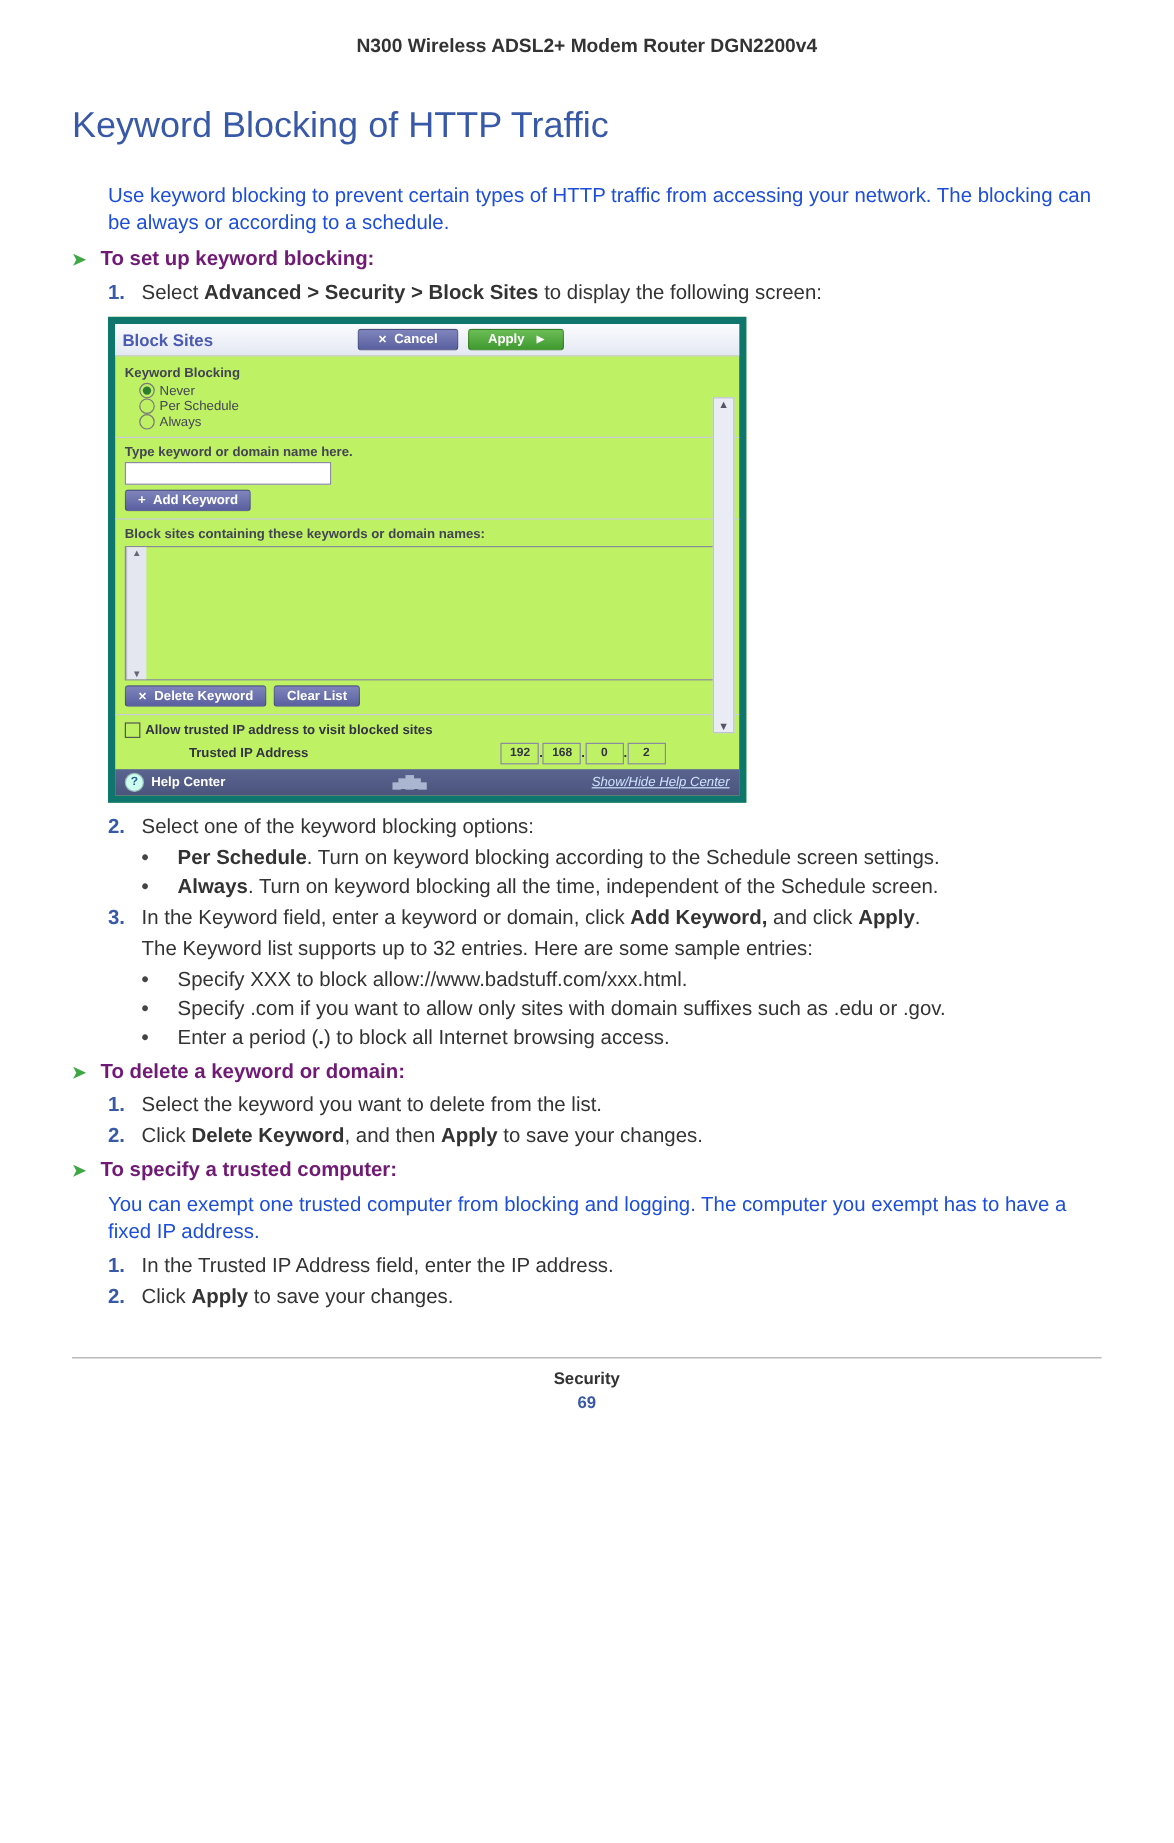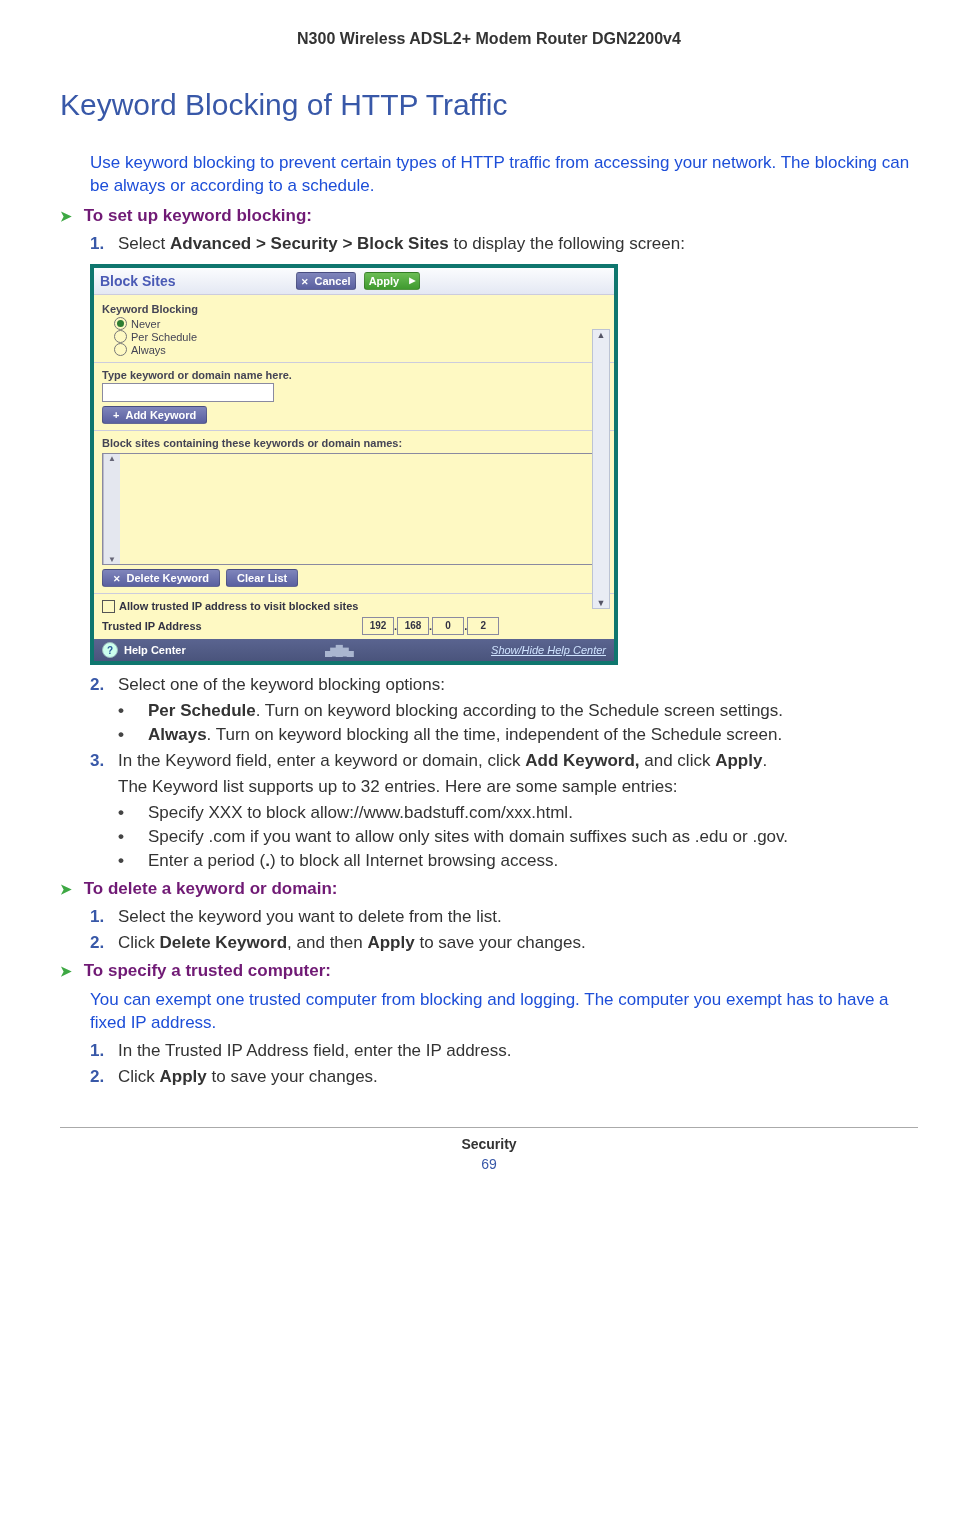--- a/index.html
+++ b/index.html
@@ -69,48 +69,48 @@
   .bullet-text { flex: 1; }
   .bold { font-weight: bold; }
   .footer {
     border-top: 1px solid #aaa;
     margin-top: 40px;
     padding-top: 8px;
     text-align: center;
     font-size: 14px;
   }
   .footer-title { font-weight: bold; color: #333; }
-  .footer-page { color: #3858a8; font-weight: normal; margin-top: 4px; }
+  .footer-page { color: #3858a8; font-weight: bold; margin-top: 4px; }
 
   
   .ui-shot {
     width: 520px;
     margin: 10px 0 10px 30px;
-    border: 4px solid #0f766e;
-    background: #fef9c3;
+    border: 6px solid #0f766e;
+    background: #bef264;
     font-family: Tahoma, Arial, sans-serif;
     font-size: 11px;
   }
   .ui-top {
     background: linear-gradient(#fbfcfe,#e4e8f3);
     border-bottom: 1px solid #ccd;
     padding: 4px 6px;
     display: flex;
     align-items: center;
     gap: 8px;
   }
   .ui-top-title { color: #4a5ab5; font-weight: bold; font-size: 14px; flex: 0 0 90px; }
   .ui-btn {
     display: inline-flex;
     align-items: center;
     gap: 6px;
     font-size: 11px;
     font-weight: bold;
     color: #fff;
-    padding: 2px 4px;
+    padding: 2px 16px;
     border-radius: 3px;
     border: 1px solid rgba(0,0,0,0.2);
   }
   .ui-btn.cancel { background: linear-gradient(#7f85bb,#5a60a0); }
   .ui-btn.apply  { background: linear-gradient(#6bbd55,#3f9a2f); }
   .ui-btn.purple { background: linear-gradient(#7f85bb,#5a60a0); color:#fff; }
   .ui-btn.small  { padding: 2px 10px; }
   .x-icon::before { content: "✕"; font-size: 9px; }
   .play-icon::after { content: "▶"; font-size: 8px; margin-left: 4px; }
   .plus-icon::before { content: "+"; font-size: 11px; font-weight: bold; }
@@ -120,21 +120,21 @@
   .ui-radio { width:11px; height:11px; border:1px solid #777; border-radius:50%; display:inline-block; position:relative; }
   .ui-radio.sel::after { content:""; position:absolute; inset:2px; border-radius:50%; background:#2e7d32; }
   .ui-hr { border-top: 1px solid #ccd; margin: 6px -8px; }
   .ui-input { border:1px solid #8a8aa0; height:17px; background:#fff; }
   .ui-keyword-input { width:170px; margin:2px 0 4px 0; }
   .ui-listbox { border:1px solid #8a8aa0; height:110px; margin:4px 0; display:flex; }
   .ui-scroll { width:16px; background:#e4e7ef; border-left:1px solid #bbc; display:flex; flex-direction:column; justify-content:space-between; align-items:center; font-size:8px; color:#667; }
   .ui-scroll-main { position:absolute; right:4px; top:34px; bottom:30px; width:16px; background:#e9ecf4; border:1px solid #bcc3d4; display:flex; flex-direction:column; justify-content:space-between; align-items:center; font-size:9px; color:#556; }
   .ui-ipfield { display:inline-block; width:30px; height:16px; border:1px solid #8a8aa0; text-align:center; font-size:10px; line-height:16px; }
   .ui-checkbox { display:inline-block; width:11px; height:11px; border:1px solid #555; vertical-align:middle; margin-right:4px; }
-  .ui-trusted-row { display:flex; align-items:center; font-size:11px; font-weight:bold; color:#334; margin-top:4px; }
+  .ui-trusted-row { display:flex; align-items:center; font-size:11px; font-weight:bold; color:#334; margin-top:4px;justify-content:center; }
   .ui-help {
     background: linear-gradient(#5a6490,#4a547c);
     color: #fff;
     display:flex;
     align-items:center;
     justify-content:space-between;
     padding: 3px 8px;
     font-size: 11px;
   }
   .ui-help-left { display:flex; align-items:center; gap:6px; font-weight:bold; }

